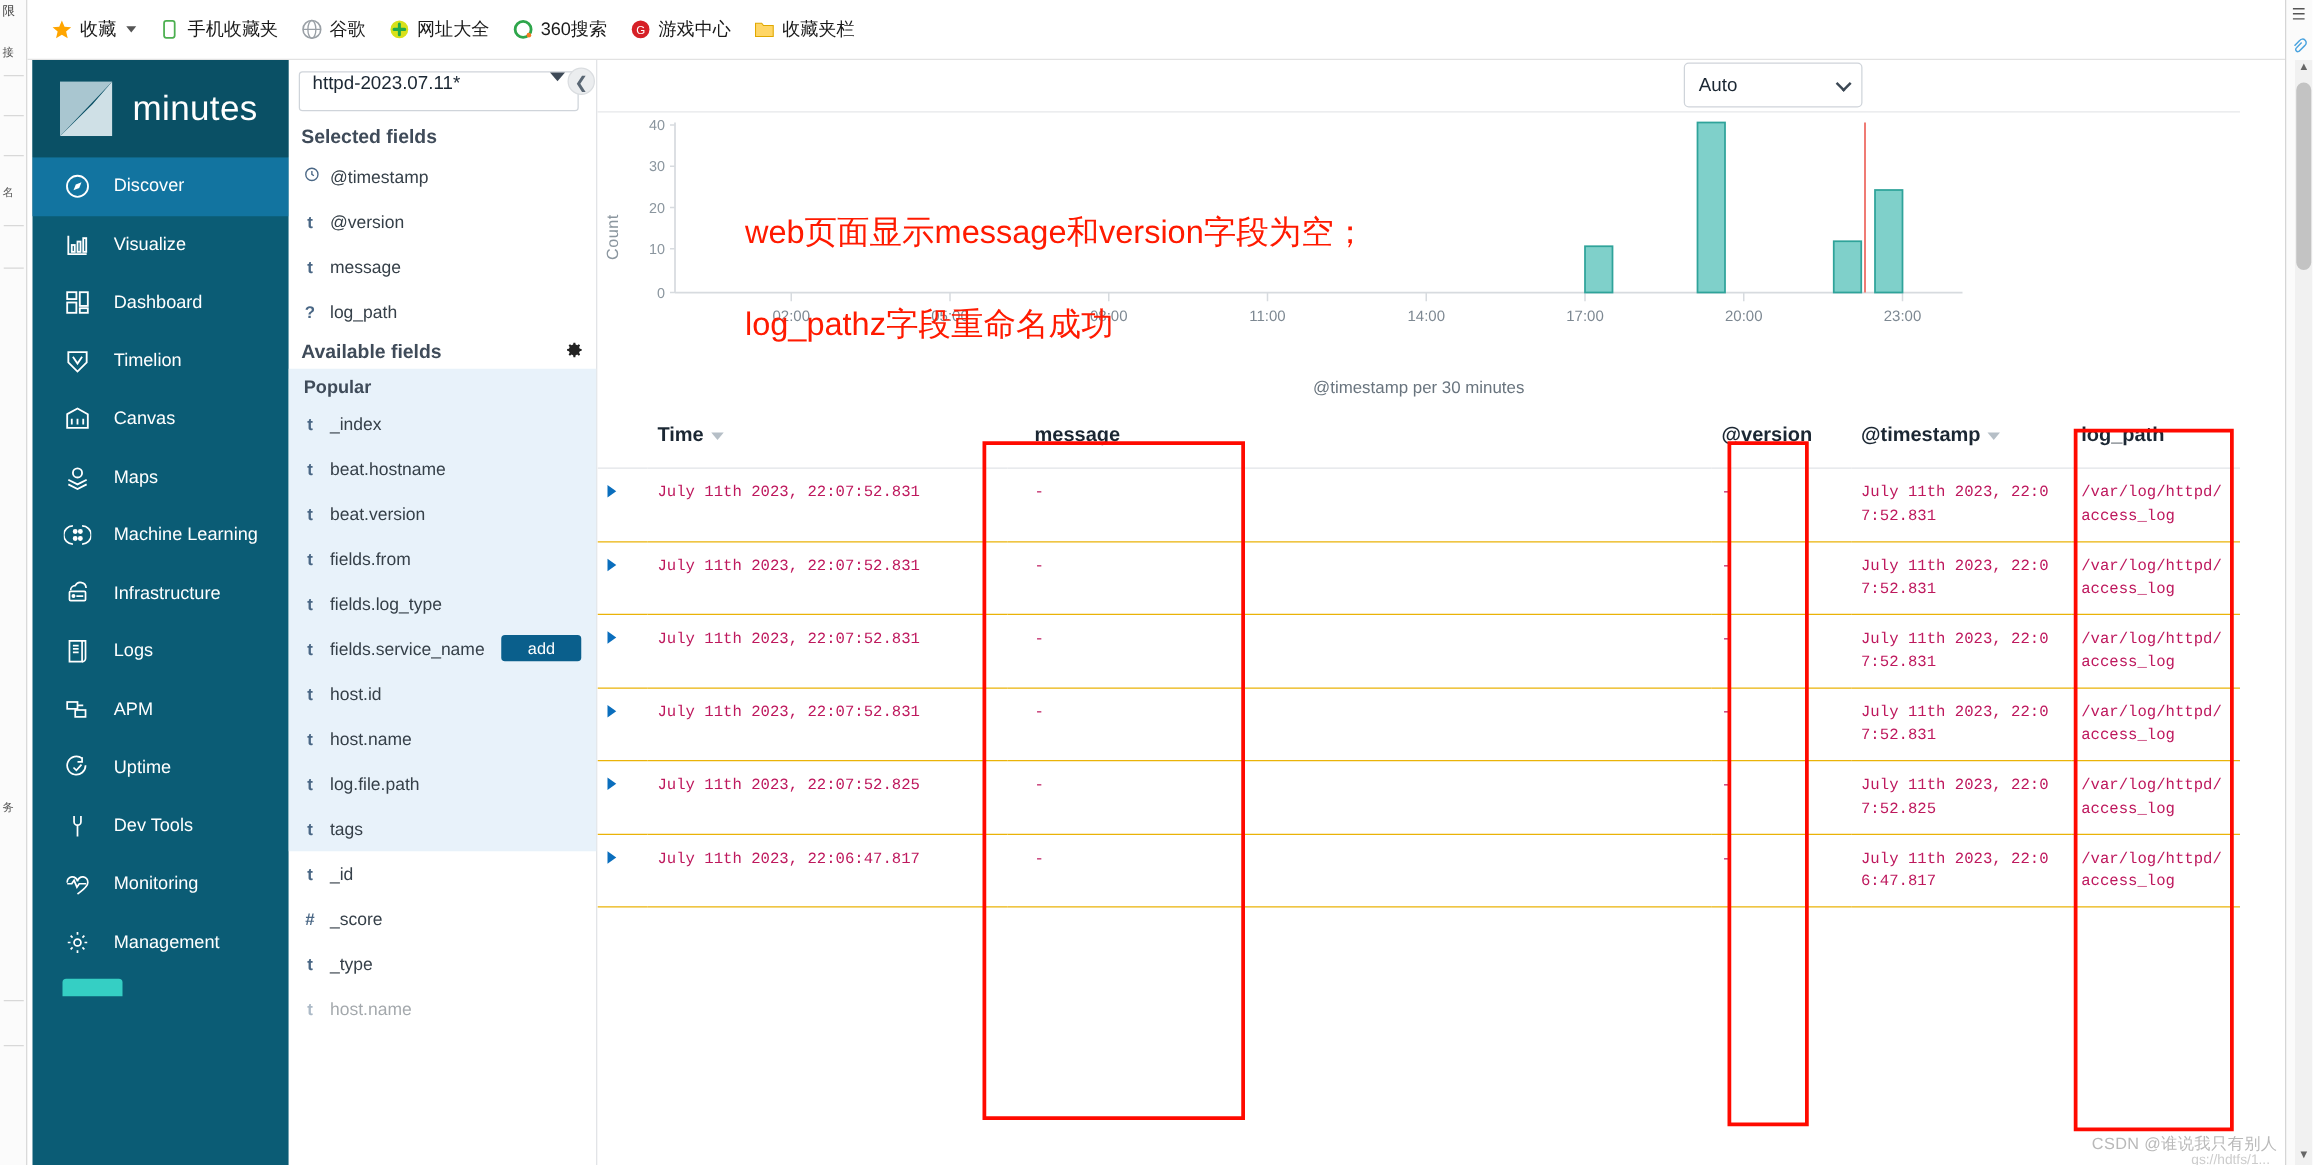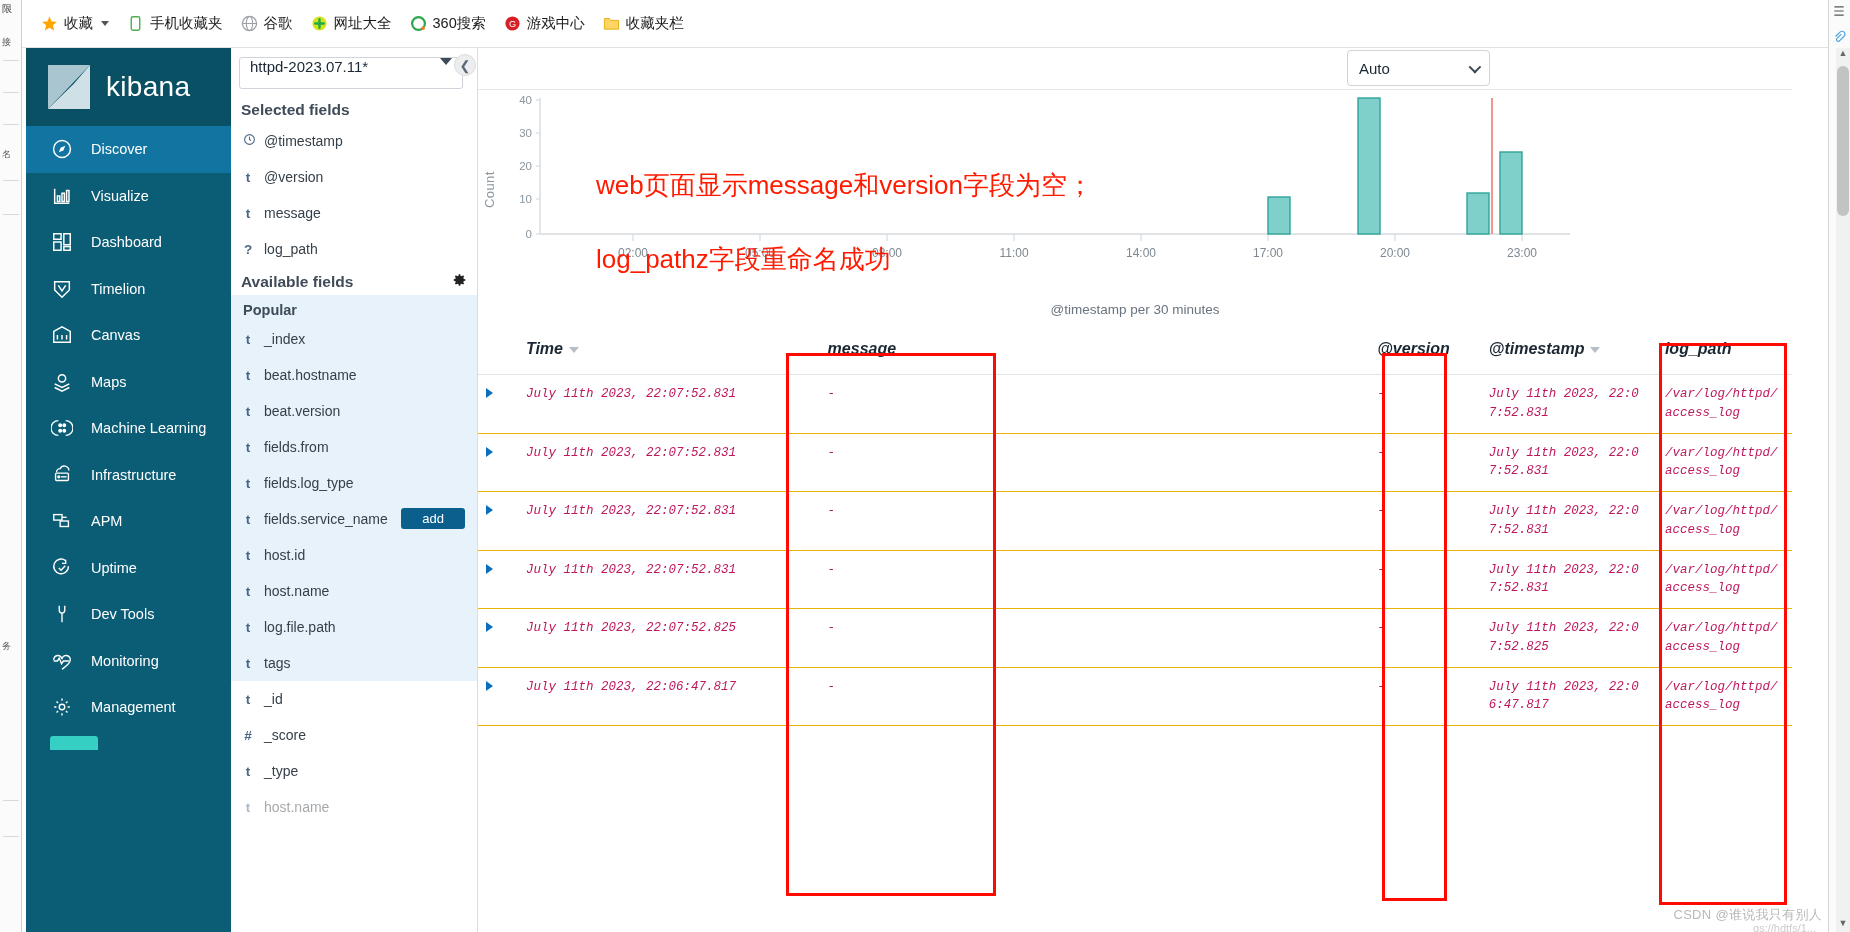--- a/index.html
+++ b/index.html
@@ -125,21 +125,21 @@
     position:absolute; left:4px; top:118px; transform:rotate(-90deg); transform-origin:left top;
     font-size:13px; color:#8b969f; letter-spacing:.4px;
   }
   .x-label { position:absolute; left:0; right:0; top:212px; text-align:center; font-size:13.5px; color:#69747e; }
   .annotation {
     position:absolute; left:118px; top:40px; color:#ff1a00; font-size:26px; line-height:1.42;
     white-space:pre-line; pointer-events:none;
   }
 
   
-  .tbl-wrap { position:absolute; left:0; right:0; top:274px; bottom:0; overflow:hidden;font-style:italic; }
+  .tbl-wrap { position:absolute; left:0; right:0; top:274px; bottom:0; overflow:hidden; }
   table.docs { width:100%; border-collapse:collapse; table-layout:fixed; }
   table.docs th {
     font-size:16px; font-weight:bold; color:#1b2733; text-align:left;
     padding:18px 8px 16px 8px; border-bottom:1px solid #e1e4e7; vertical-align:bottom;
   }
   table.docs td {
     font-size:12.5px; color:#be185d; padding:10px 8px; vertical-align:top;
     border-bottom:1px solid #eab308; font-family:"Liberation Mono", monospace;
     line-height:1.5; word-break:break-all;
   }
@@ -257,21 +257,21 @@
   </div>
 
   <div class="kb-app">
 
     <div class="kb-sidebar">
       <div class="kb-logo">
         <span class="kb-logo-mark">
             <span class="p1"></span>
             <span class="p2"></span>
           </span>
-        <span class="kb-logo-text">kibana</span>
+        <span class="kb-logo-text">minutes</span>
       </div>
 
       <div class="kb-nav-item active">
         <span class="nav-ico">
             <svg width="22" height="22" viewBox="0 0 24 24" fill="none" stroke="#fff" stroke-width="1.6">
               <circle cx="12" cy="12" r="9.2"></circle>
               <path d="M15.5 8.5 10.5 10.5 8.5 15.5 13.5 13.5z" fill="#fff" stroke="none"></path>
             </svg>
           </span>
         <span>Discover</span>
@@ -340,20 +340,30 @@
       <div class="kb-nav-item">
         <span class="nav-ico">
             <svg width="22" height="22" viewBox="0 0 24 24" fill="none" stroke="#fff" stroke-width="1.5">
               <path d="M6 9a4 4 0 014-4 5 5 0 019.5 2"></path>
               <rect x="5" y="10" width="14" height="8" rx="1"></rect>
               <circle cx="8.5" cy="14" r="1" fill="#fff"></circle>
               <path d="M11 14h6"></path>
             </svg>
           </span>
         <span>Infrastructure</span>
+      </div>
+      <div class="kb-nav-item">
+        <span class="nav-ico">
+            <svg width="22" height="22" viewBox="0 0 24 24" fill="none" stroke="#fff" stroke-width="1.5">
+              <path d="M5 3h11v18H5z"></path>
+              <path d="M16 3h3v15a3 3 0 01-3 3"></path>
+              <path d="M8 7h5M8 10h5M8 13h5"></path>
+            </svg>
+          </span>
+        <span>Logs</span>
       </div>
       <div class="kb-nav-item">
         <span class="nav-ico">
             <svg width="22" height="22" viewBox="0 0 24 24" fill="none" stroke="#fff" stroke-width="1.5">
               <rect x="3" y="5" width="9" height="6"></rect>
               <rect x="10" y="12" width="9" height="6"></rect>
               <path d="M12 8h5"></path>
             </svg>
           </span>
         <span>APM</span>

